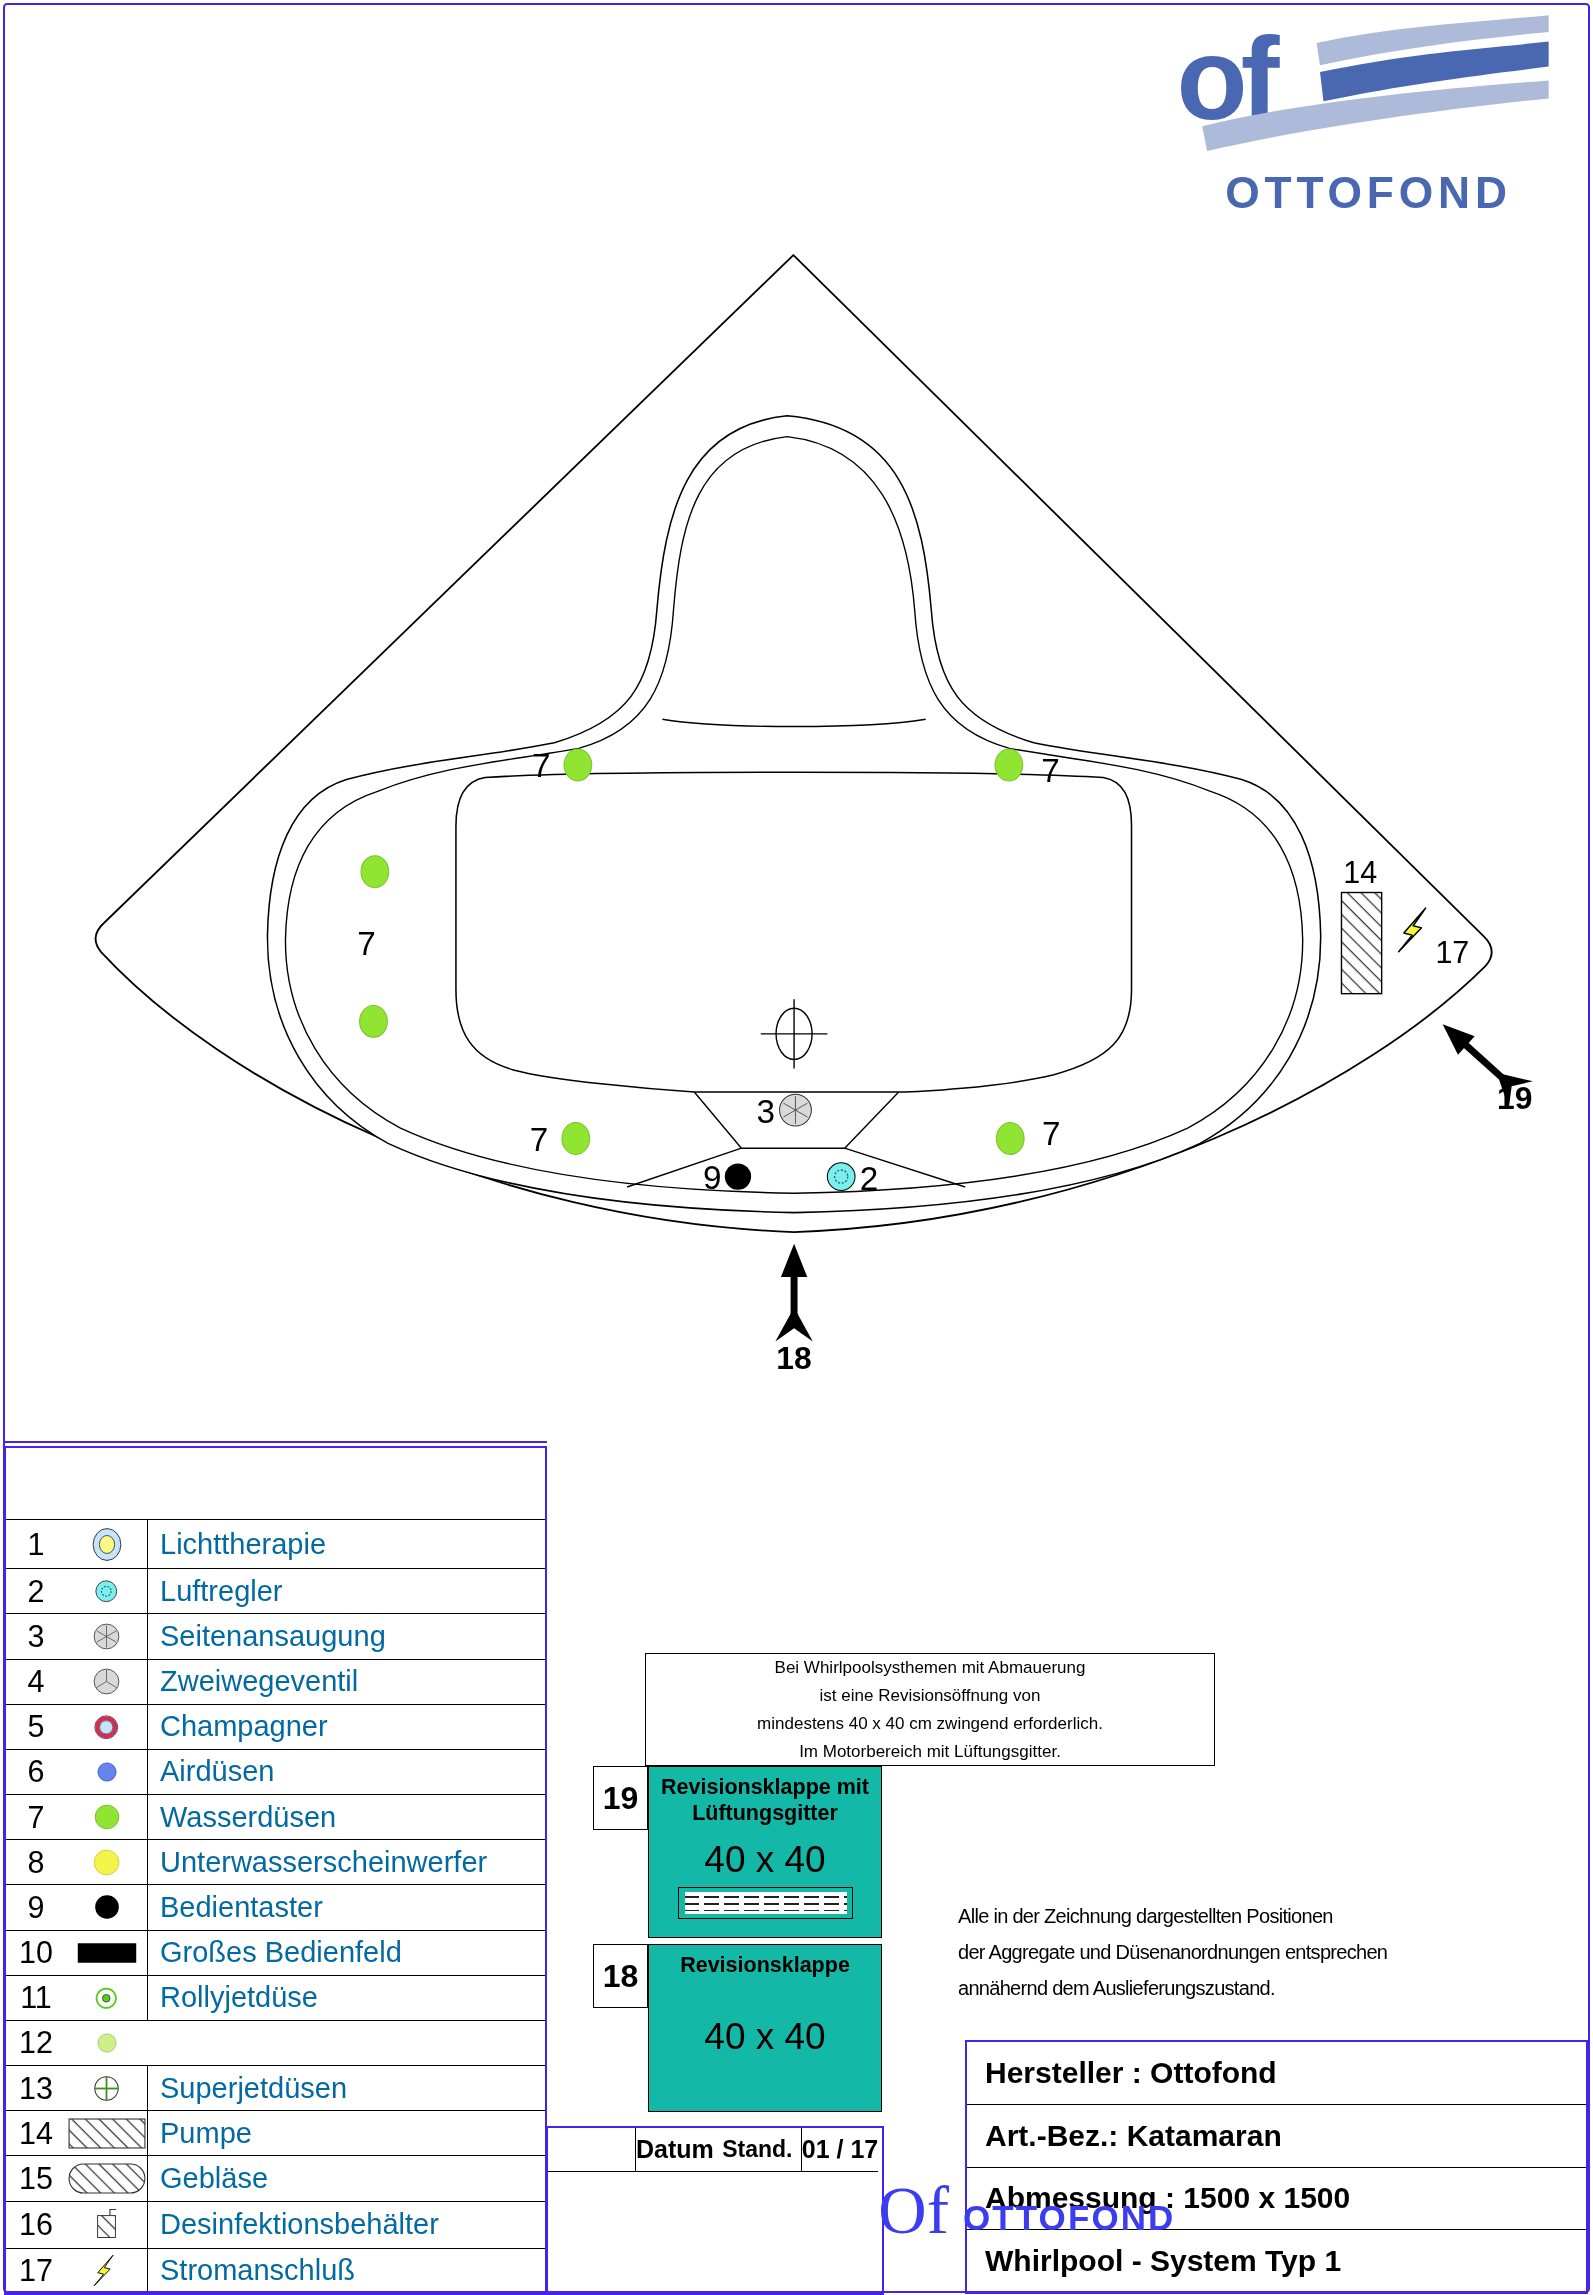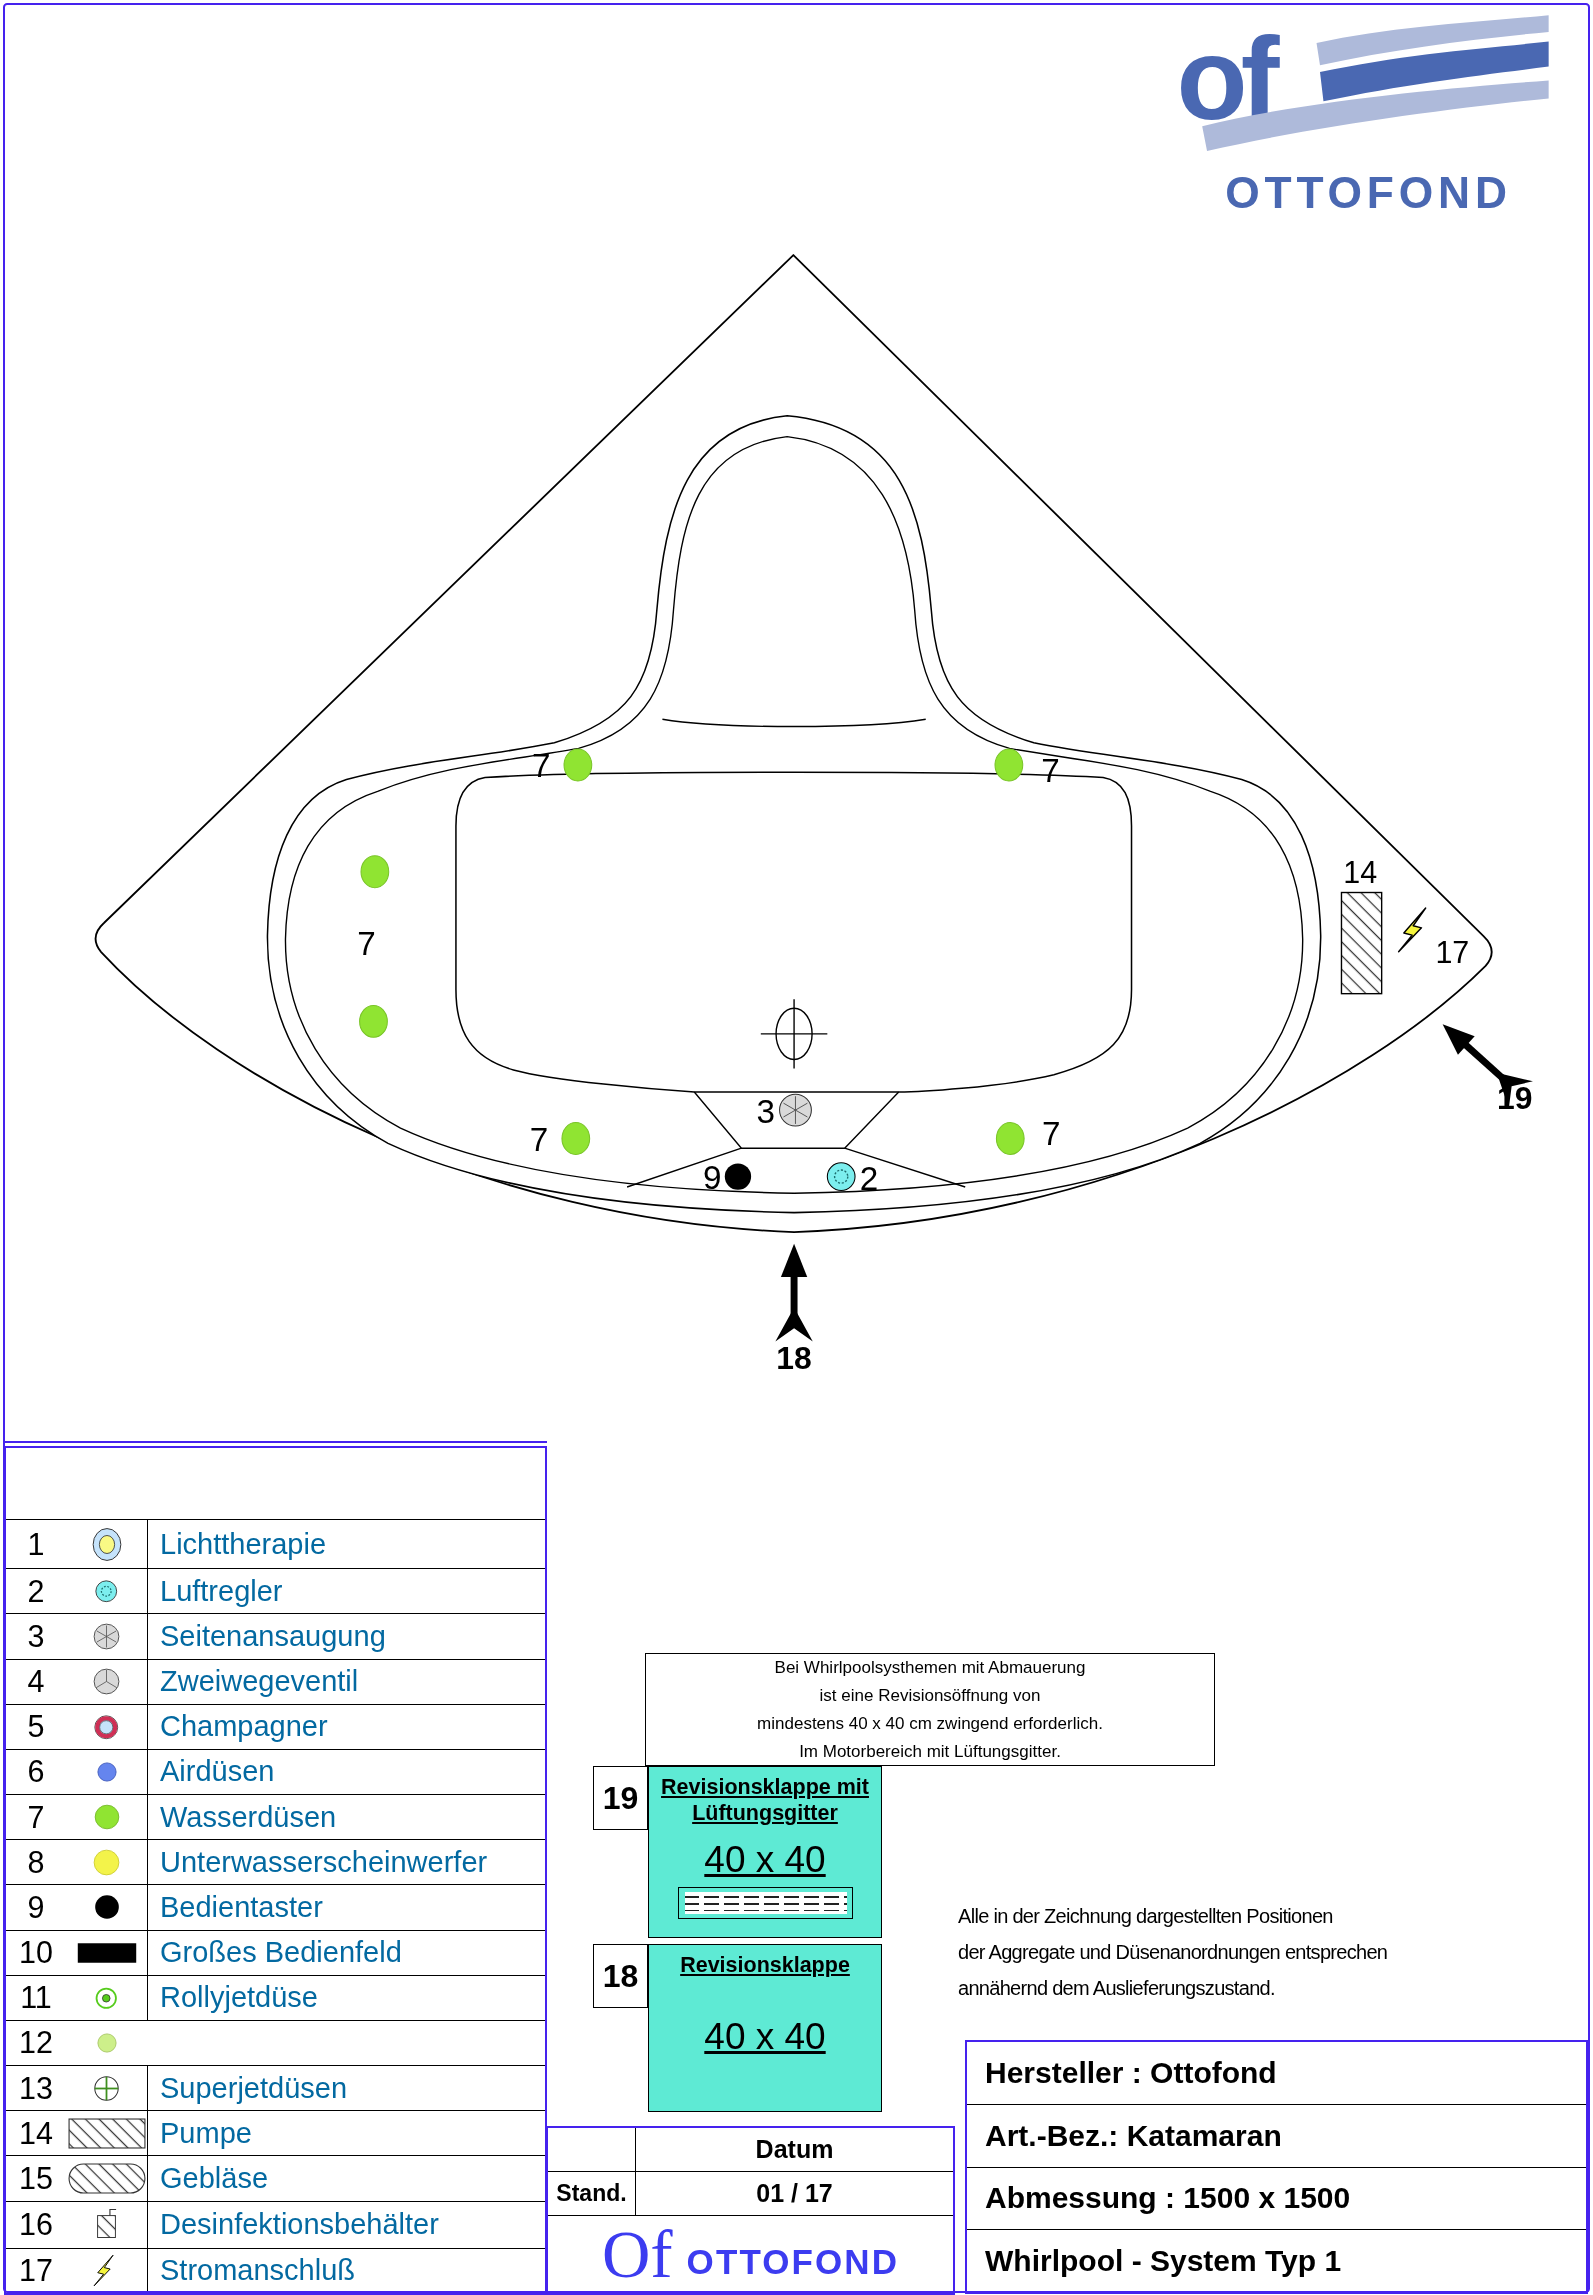--- a/index.html
+++ b/index.html
@@ -28,21 +28,21 @@
   
   #note-box{left:645px;top:1653px;width:570px;height:113px;border:1.4px solid #000;
             display:flex;flex-direction:column;justify-content:center;text-align:center;
             font-size:17px;line-height:28px;z-index:2;background:#fff;}
 
   
   .flapnum{width:55px;height:64px;border:1.7px solid #000;display:flex;align-items:center;
            justify-content:center;font-size:32px;font-weight:bold;background:#fff;z-index:2;}
   #flap19-num{left:593px;top:1766px;}
   #flap18-num{left:593px;top:1944px;}
-  .flapbox{border:1.7px solid #000;background:#5eead4;z-index:2;text-align:center;text-decoration:underline;}
+  .flapbox{border:1.7px solid #000;background:#14b8a6;z-index:2;text-align:center;}
   #flap19-box{left:648px;top:1766px;width:234px;height:172px;}
   #flap18-box{left:648px;top:1944px;width:234px;height:168px;}
   .flap-title{font-size:21.5px;font-weight:bold;line-height:26px;margin-top:7px;}
   .flap-size{font-size:37px;margin-top:12.5px;}
   #grille{left:678px;top:1887px;width:175px;height:32px;border:1.4px solid #000;background-color:#fff;
           background-image:repeating-linear-gradient(90deg,#fff 0 4.9px,rgba(255,255,255,0) 4.9px 20px),
                            repeating-linear-gradient(0deg,#222 0 1.7px,#fff 1.7px 6.6px);
           background-clip:content-box;padding:4.2px 5.5px;z-index:2;}
 
   
@@ -50,22 +50,22 @@
               letter-spacing:-0.7px;line-height:36px;z-index:2;}
 
   
   #title-block{left:965px;top:2040px;width:623px;height:254px;border:2.1px solid #4522ee;
                display:flex;flex-direction:column;z-index:2;background:#fff;}
   .tbrow{flex:1;border-bottom:1.4px solid #000;display:flex;align-items:center;
          padding-left:18px;font-size:30px;font-weight:bold;}
   .tbrow:last-child{border-bottom:none;}
 
   
-  #date-block{left:546px;top:2126px;width:409px;height:169px;border:2.1px solid #4522ee;
-              display:flex;flex-direction:column;z-index:2;background:#fff;}
+  #date-block{left:546px;top:2126px;width:338px;height:169px;border:2.1px solid #4522ee;
+              display:flex;flex-direction:row;z-index:2;background:#fff;}
   .dbrow{height:43px;display:flex;flex:none;border-bottom:1.4px solid #000;}
   .dbrow .c1{width:87px;border-right:1.4px solid #000;display:flex;align-items:center;
              justify-content:center;font-size:23px;font-weight:bold;flex:none;}
   .dbrow .c2{flex:1;display:flex;align-items:center;justify-content:center;
              font-size:25px;font-weight:bold;}
   #db-logo{flex:1;display:flex;align-items:center;justify-content:center;gap:14px;}
   #db-of{font-family:"Liberation Serif",serif;font-size:67px;color:#3c3cf0;line-height:1;}
   #db-word{font-size:35px;font-weight:bold;letter-spacing:2.1px;color:#3c3cf0;padding-top:15.2px;}
 
   

